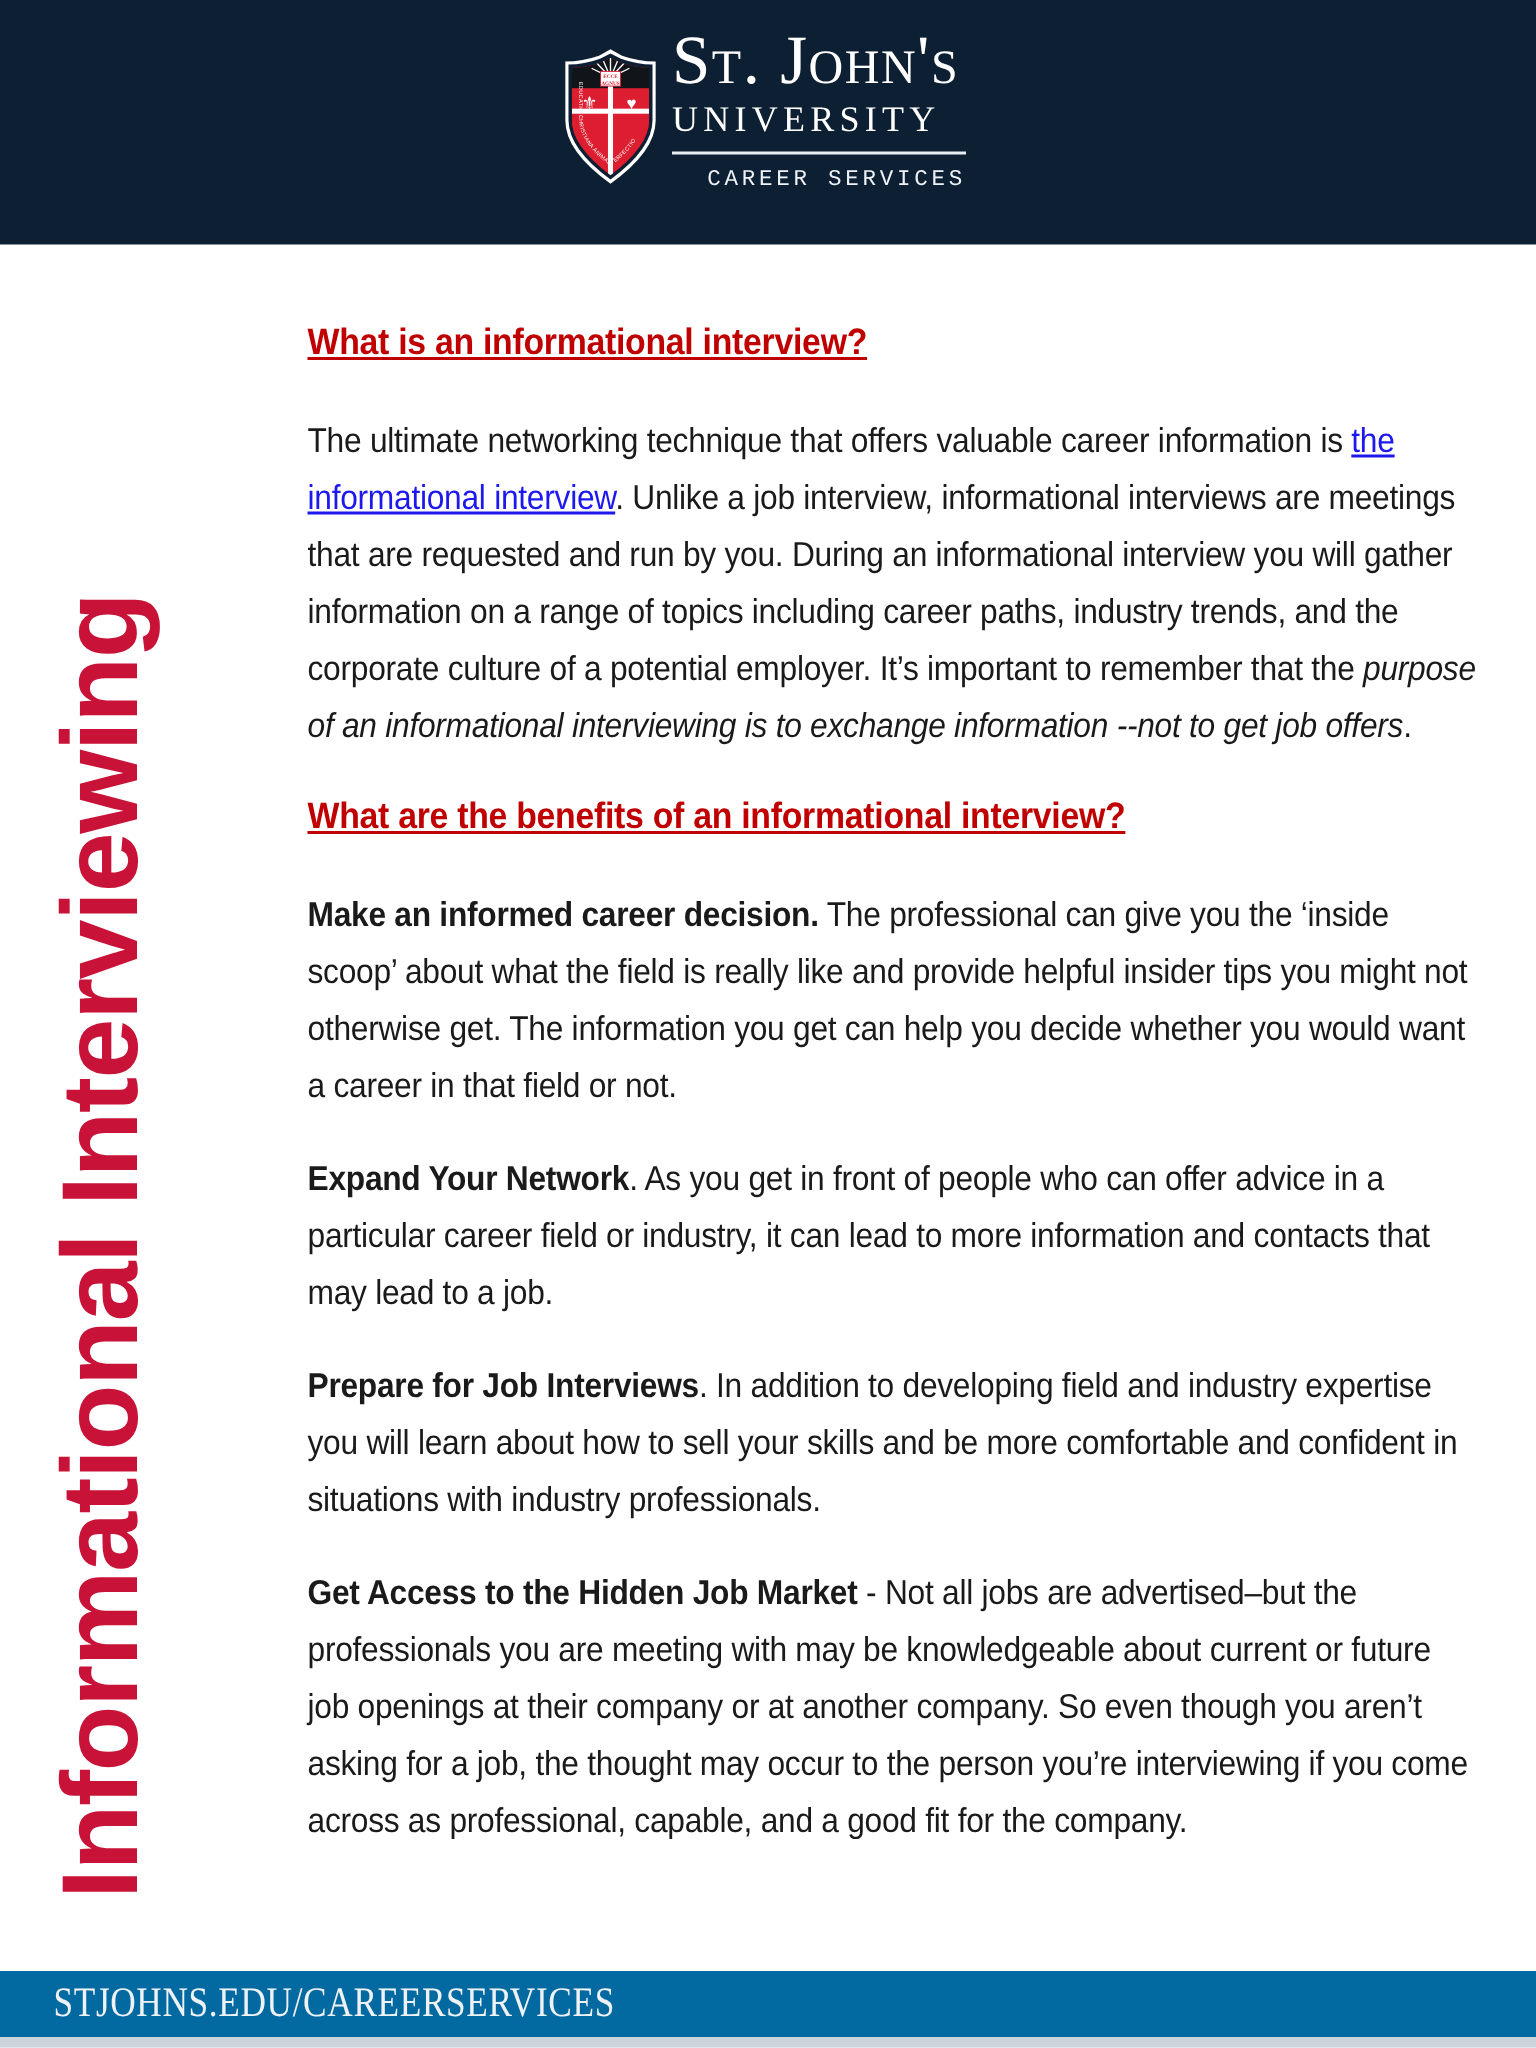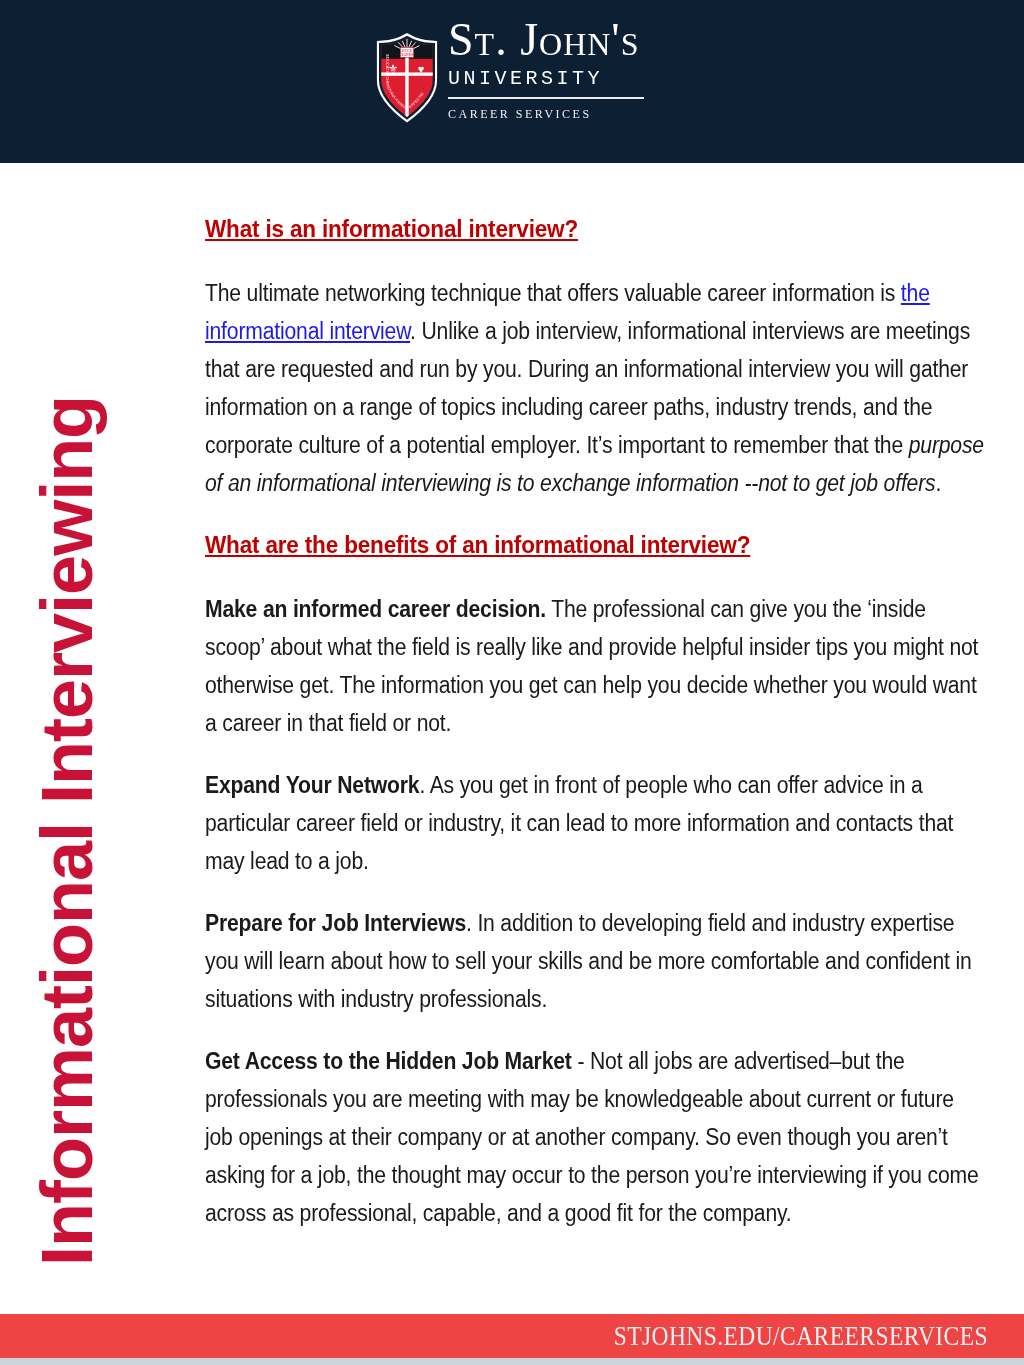--- a/index.html
+++ b/index.html
@@ -14,27 +14,27 @@
     background:#0d1f33;
   }
   .logo-group { position:absolute; left:372px; top:16px; display:flex; align-items:flex-start; }
   .shield-wrap { width:70px; height:122px; }
   .logo-text { margin-left:6px; color:#ffffff; width:196px; }
   .logo-title {
     font-family:"Liberation Serif", serif; font-variant:small-caps;
     font-size:46px; line-height:1.05; letter-spacing:1px; white-space:nowrap;
   }
   .logo-sub {
-    font-family:Liberation Mono, monospace; font-size:20px; letter-spacing:3.5px;
+    font-family:Liberation Serif, serif; font-size:24px; letter-spacing:3.5px;
     margin-top:3px; white-space:nowrap;
   }
   .logo-divider { border:none; border-top:2px solid #e8edf2; margin:7px 0 8px 0; width:196px; }
   .logo-dept {
-    font-family:Liberation Serif, serif; font-size:12px; letter-spacing:2.5px;
-    color:#eef2f6; text-align:left; white-space:nowrap;
+    font-family:Liberation Mono, monospace; font-size:15px; letter-spacing:2.5px;
+    color:#eef2f6; text-align:right; white-space:nowrap;
   }
 
   
   .vertical-title {
     position:absolute; left:26px; top:1266px;
     transform:rotate(-90deg); transform-origin:0 0;
     font-size:72px; font-weight:700; letter-spacing:-1px;
     color:#c81237; white-space:nowrap;
   }
 
@@ -49,22 +49,22 @@
     text-decoration:underline; margin:0 0 26px 0;
   }
   .para { margin:0 0 24px 0; }
   .seg-bold { font-weight:700; }
   .seg-italic { font-style:italic; }
   a.seg-link { color:#1d18ee; text-decoration:underline; cursor:pointer; }
 
   
   .footer {
     position:absolute; left:0; top:1314px; width:1024px; height:44px;
-    background:#ef4444; border-bottom:7px solid #ccd4db;
-    display:flex; align-items:center; justify-content:flex-end;
+    background:#0369a1; border-bottom:7px solid #ccd4db;
+    display:flex; align-items:center; justify-content:flex-start;
   }
   .footer-url {
     font-family:"Liberation Serif", serif; font-size:28px; color:#eef2f5;
     letter-spacing:0.5px; transform:scaleX(0.84); white-space:nowrap;
   }
 
   
   .shield-motto { font-family:"Liberation Serif", serif; font-weight:700; }
 </style>
 </head>

